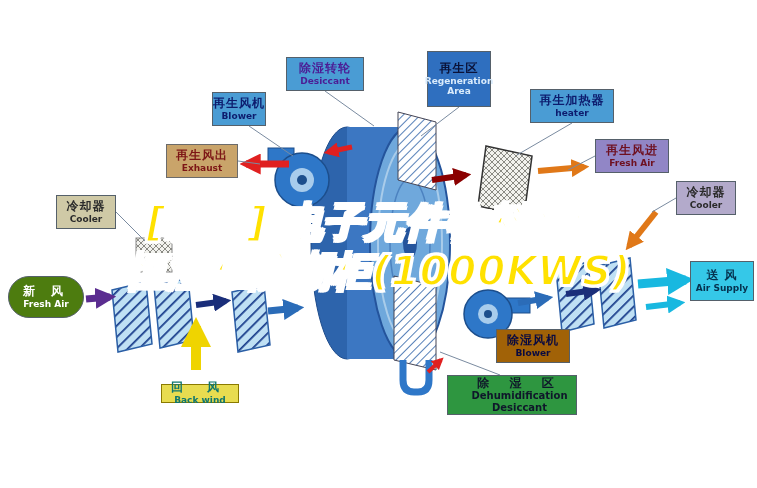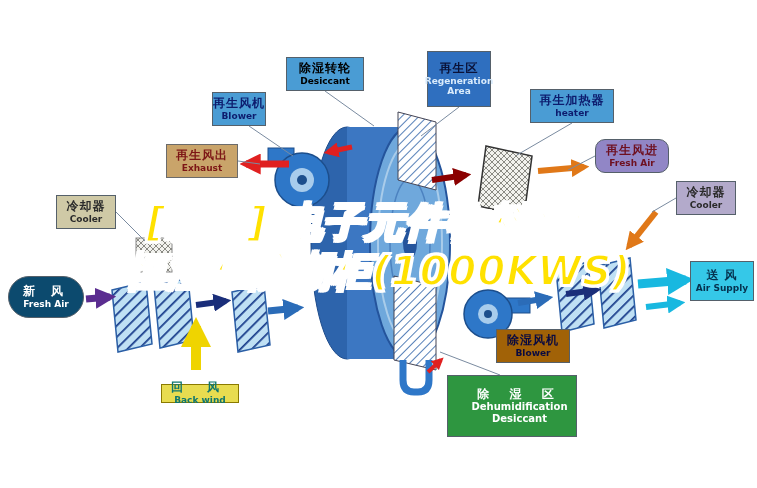--- a/index.html
+++ b/index.html
@@ -11,35 +11,35 @@
 
   .lbl{
     position:absolute;z-index:10;border:1px solid #55606a;
     display:flex;flex-direction:column;align-items:center;justify-content:center;
     text-align:center;font-weight:bold;line-height:1.15;box-sizing:border-box;padding:1px;
   }
   .lbl .zh{font-size:12px;letter-spacing:1px;white-space:nowrap;}
   .lbl .en{font-size:9px;}
 
   .lbl-regen-blower{left:212px;top:92px;width:54px;height:34px;background:#4A9CD4;color:#0D1C6E;}
-  .lbl-desiccant{left:286px;top:57px;width:78px;height:34px;background:#4A9CD4;color:#000000;}
+  .lbl-desiccant{left:286px;top:57px;width:78px;height:34px;background:#4A9CD4;color:#4c1d95;}
   .lbl-regen-area{left:427px;top:51px;width:64px;height:56px;background:#2F6FBF;color:#0A1238;}
   .lbl-regen-area .en{color:#D9EBFC;}
   .lbl-regen-heater{left:530px;top:89px;width:84px;height:34px;background:#4A9CD4;color:#0D1C6E;}
   .lbl-exhaust{left:166px;top:144px;width:72px;height:34px;background:#C9A46A;color:#7D1616;border-color:#6b6b6b;}
-  .lbl-regen-fresh-air{left:595px;top:139px;width:74px;height:34px;background:#9186C6;color:#6E1020;border-radius:10px;}
+  .lbl-regen-fresh-air{left:595px;top:139px;width:74px;height:34px;background:#9186C6;color:#6E1020;}
   .lbl-cooler-left{left:56px;top:195px;width:60px;height:34px;background:#CFC9A6;color:#2b2b2b;}
   .lbl-cooler-right{left:676px;top:181px;width:60px;height:34px;background:#B3AACB;color:#2b2b2b;}
-  .lbl-fresh-air{left:8px;top:276px;width:76px;height:42px;background:#0c4a6e;color:#ffffff;border-radius:21px;}
+  .lbl-fresh-air{left:8px;top:276px;width:76px;height:42px;background:#4d7c0f;color:#ffffff;border-radius:21px;}
   .lbl-fresh-air .zh{letter-spacing:6px;}
   .lbl-air-supply{left:690px;top:261px;width:64px;height:40px;background:#35C8E8;color:#06324F;}
   .lbl-back-wind{left:161px;top:384px;width:78px;height:19px;background:#E8DC50;color:#0f766e;border-color:#8a7a00;}
   .lbl-back-wind .zh{letter-spacing:10px;}
   .lbl-dehumid-blower{left:496px;top:329px;width:74px;height:34px;background:#a16207;color:#0A0A40;}
-  .lbl-dehumid-district{left:447px;top:375px;width:130px;height:62px;background:#2E9640;color:#ffffff;padding-left:16px;}
+  .lbl-dehumid-district{left:447px;top:375px;width:130px;height:40px;background:#2E9640;color:#0f172a;padding-left:16px;}
   .lbl-dehumid-district .zh{letter-spacing:8px;}
   .lbl-dehumid-district .en{font-size:10px;}
 
   .overlay{
     position:absolute;left:0;right:0;top:198px;z-index:30;text-align:center;
     font-style:italic;font-weight:bold;font-size:40px;line-height:1.22;
     color:#FFE100;-webkit-text-stroke:2px #ffffff;
     text-shadow:-2px -2px 0 #fff,2px -2px 0 #fff,-2px 2px 0 #fff,2px 2px 0 #fff,0 2px 0 #fff,0 -2px 0 #fff;
     pointer-events:none;letter-spacing:1px;
   }

